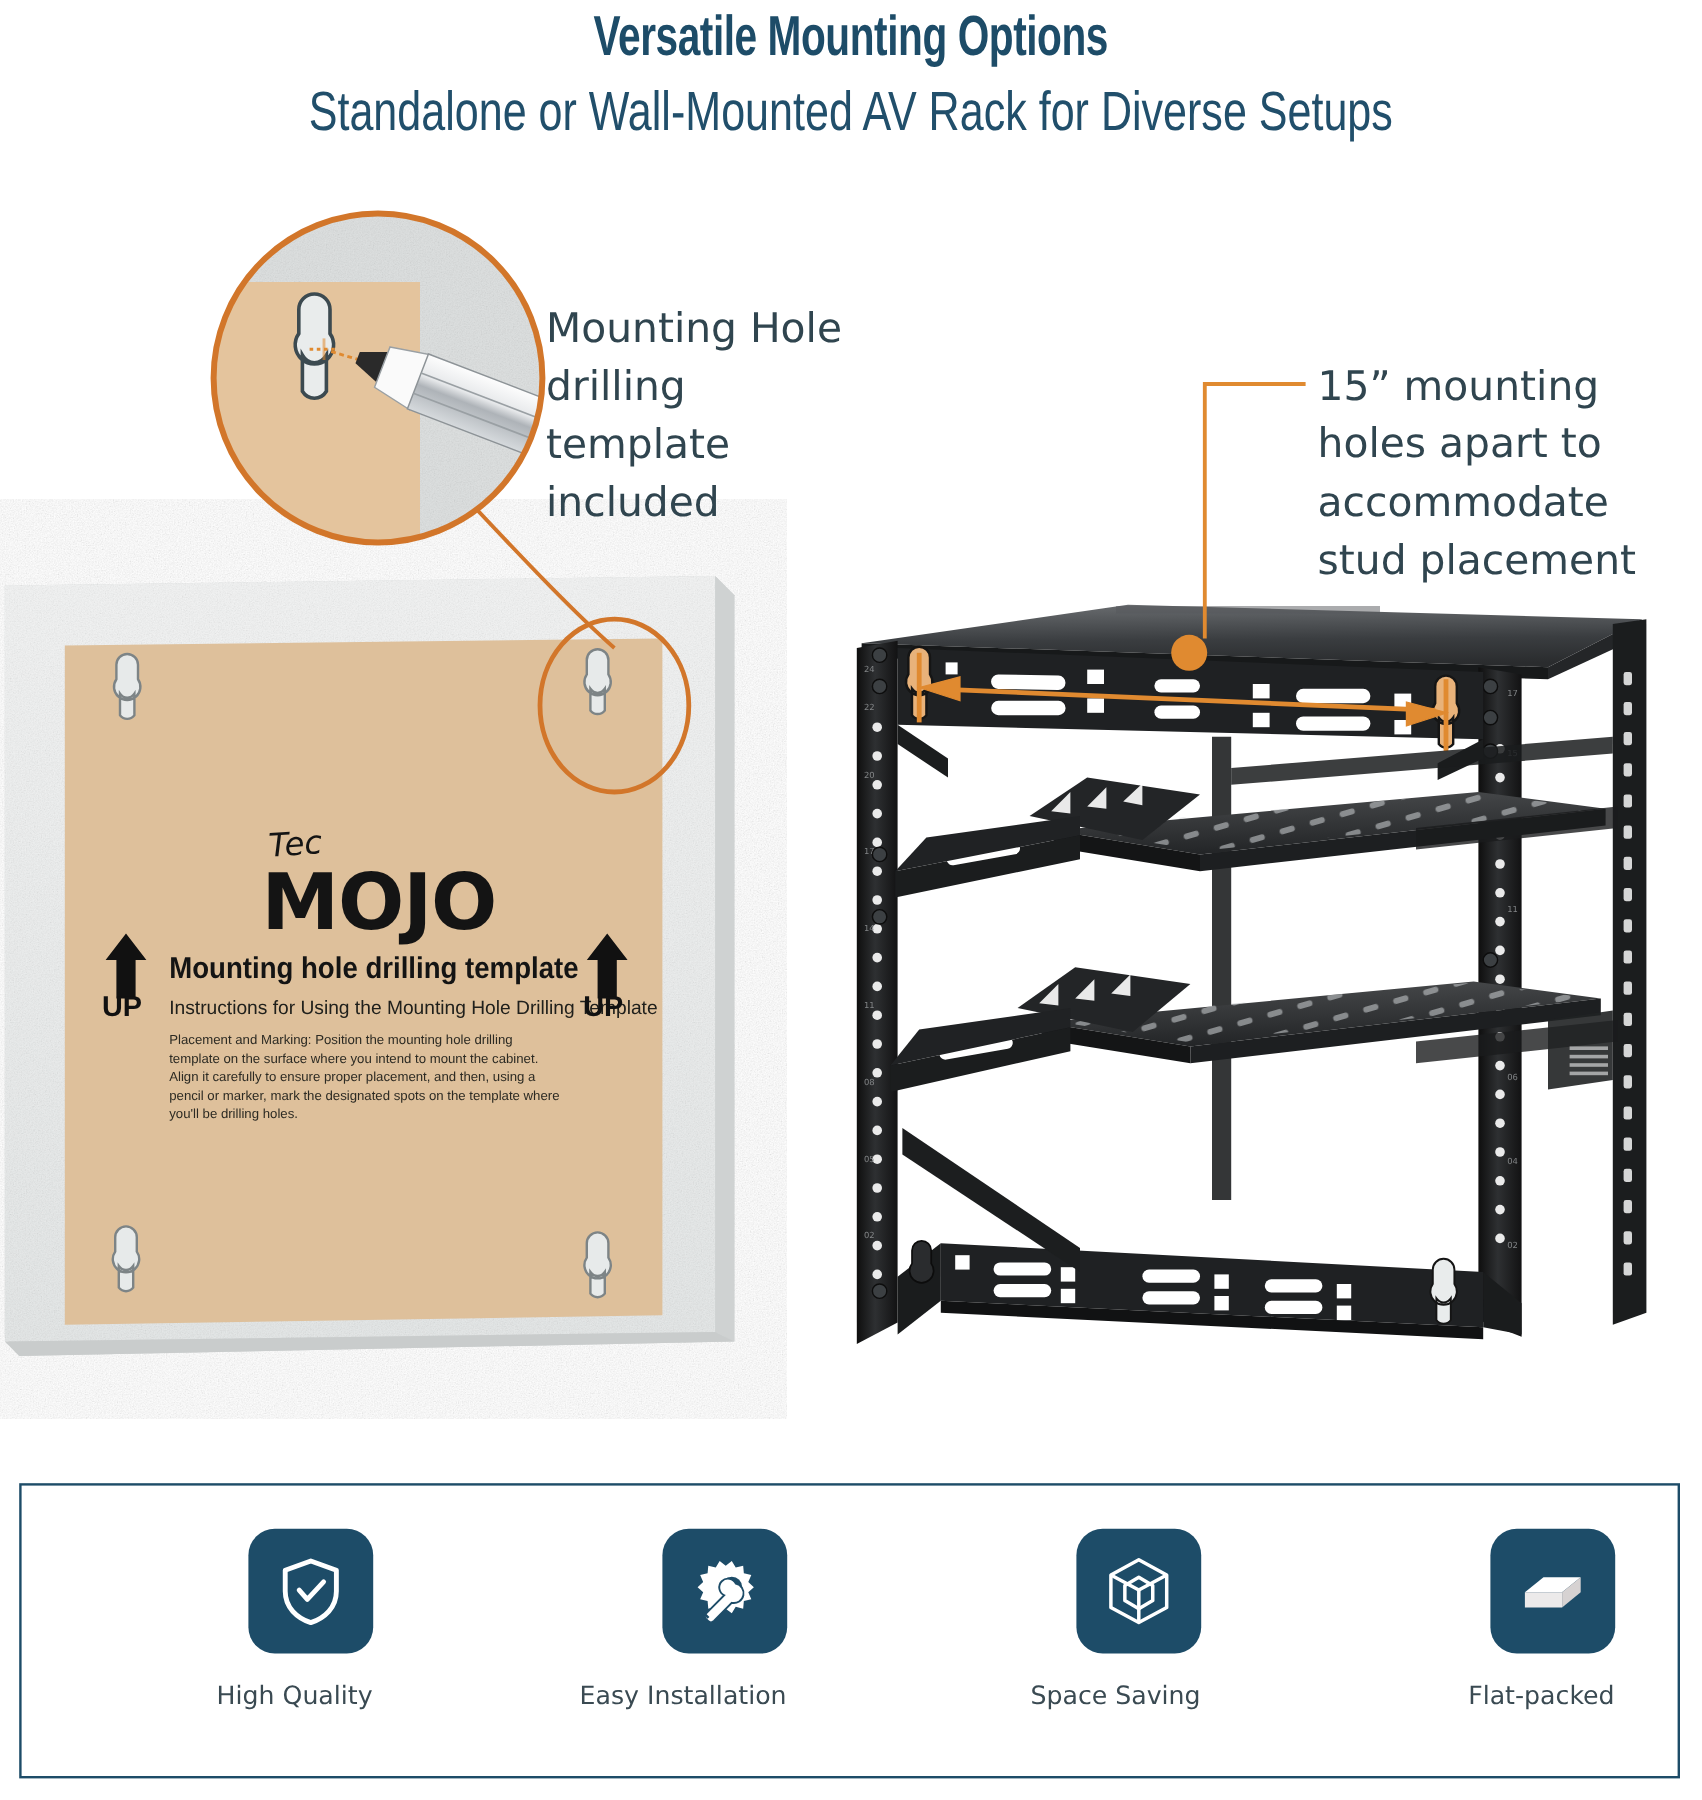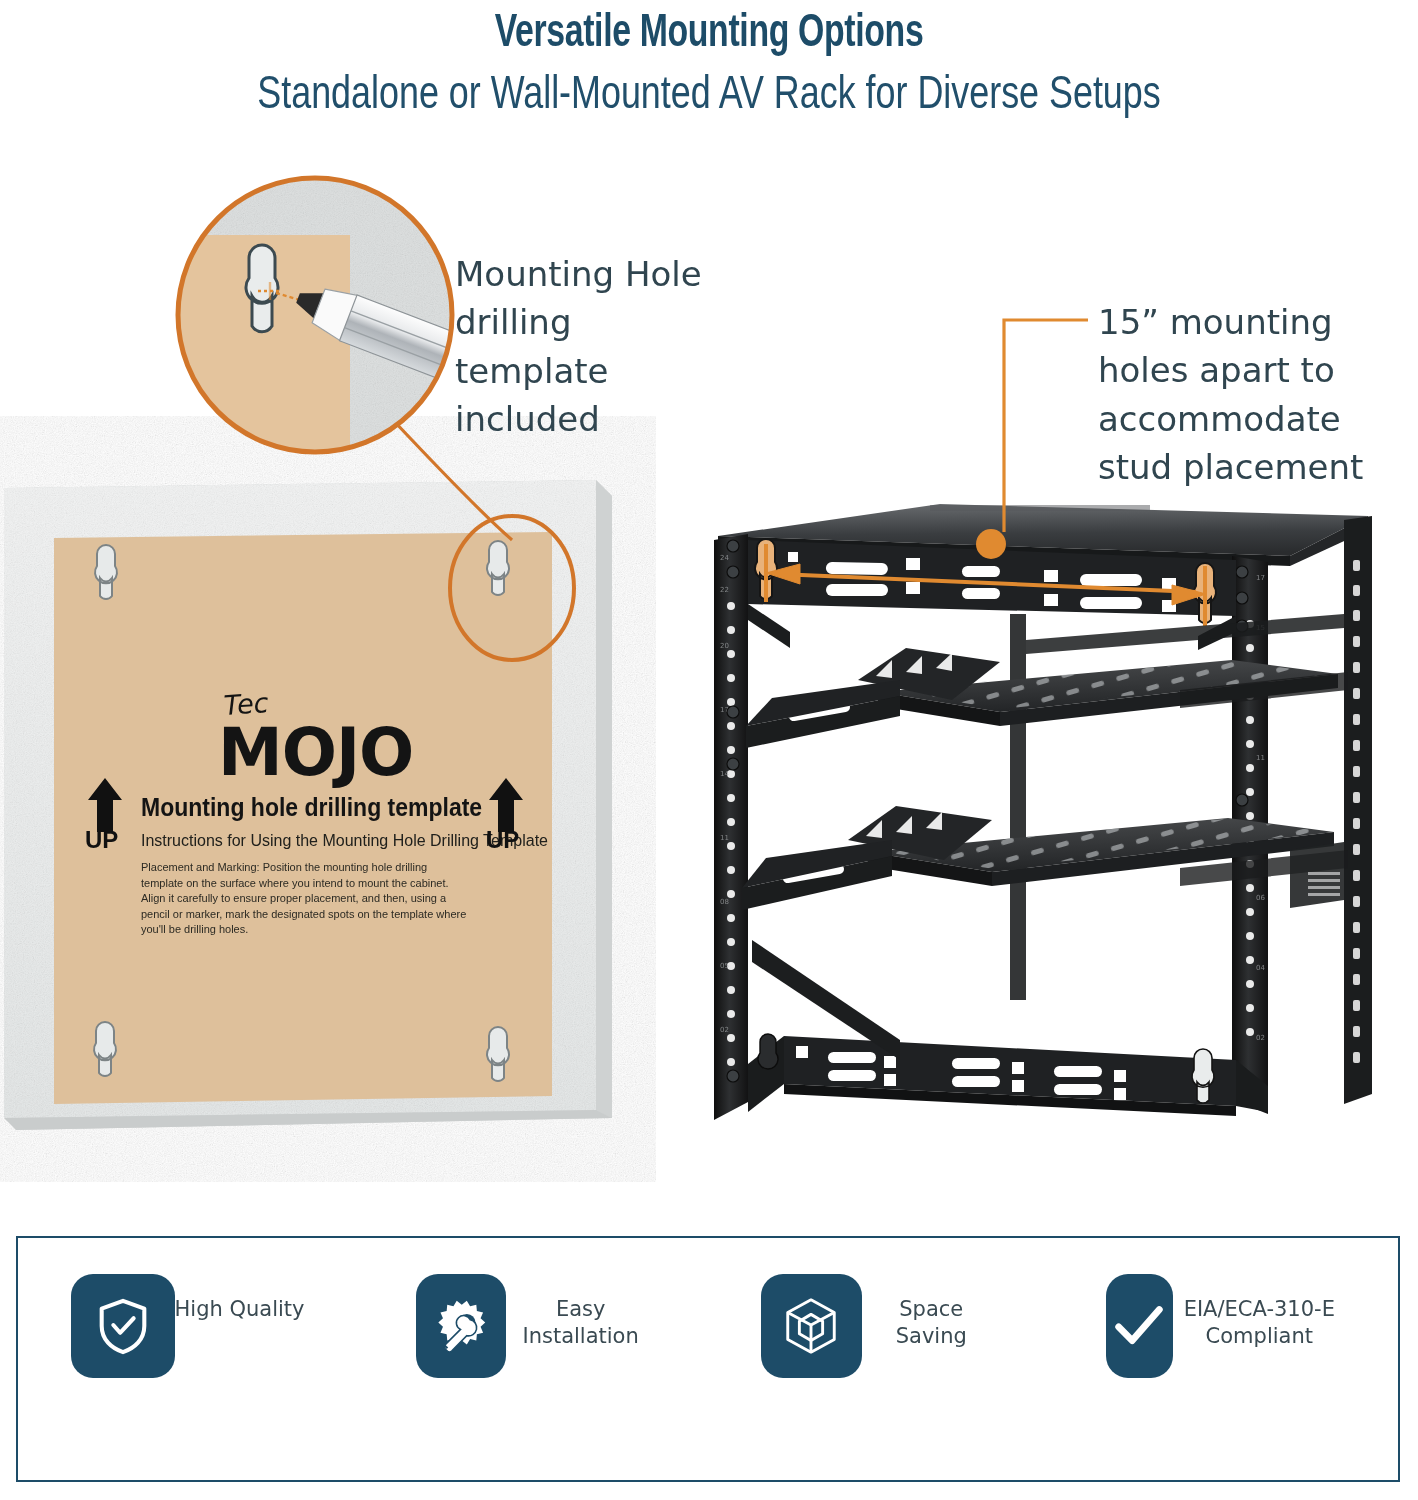--- a/index.html
+++ b/index.html
@@ -71,21 +71,21 @@
   #up-left-label{left:85px;top:826px;}
   #up-right-label{left:486px;top:826px;}
 
   
   .feature-panel{
     position:absolute;left:16px;top:1236px;width:1384px;height:246px;
     border:2px solid #1d4c68;box-sizing:border-box;background:#fff;
     display:flex;align-items:flex-start;justify-content:space-around;
     padding-top:36px;
   }
-  .feature{width:240px;display:flex;flex-direction:row;align-items:flex-start;}
+  .feature{width:240px;display:flex;flex-direction:column;align-items:flex-end;}
   .feature-icon{
     width:104px;height:104px;border-radius:22px;background:#1d4c68;
     display:flex;align-items:center;justify-content:center;
   }
   .feature-label{
     margin-top:22px;text-align:center;font-size:21px;color:#3a4a52;
     line-height:1.28;font-family:"DejaVu Sans",sans-serif;
   }
 </style>
 </head>
@@ -471,25 +471,27 @@
         <svg viewBox="0 0 64 64" width="62" height="62" fill="none" stroke="#ffffff" stroke-width="3" stroke-linejoin="round">
           <polygon points="32,5 56,18 56,46 32,59 8,46 8,18"></polygon>
           <polyline points="8,18 32,31 56,18"></polyline>
           <line x1="32" y1="31" x2="32" y2="59"></line>
           <polygon points="32,20 44,27 44,40 32,47 20,40 20,27"></polygon>
         </svg>
       </div>
       <div class="feature-label">Space Saving</div>
     </div>
 
+
     <div class="feature">
       <div class="feature-icon">
-        <svg viewBox="0 0 64 64" width="62" height="62" fill="none" stroke="#ffffff" stroke-width="7" stroke-linecap="round" stroke-linejoin="round">
-          <polyline points="11,33 25,47 53,15"></polyline>
+        <svg viewBox="0 0 64 64" width="62" height="62">
+          <polygon points="8,33 24,20 56,20 40,33" fill="#ffffff"></polygon>
+          <polygon points="8,33 40,33 40,46 8,46" fill="#eceaea"></polygon>
+          <polygon points="40,33 56,20 56,33 40,46" fill="#d6d2d2"></polygon>
         </svg>
       </div>
-      <div class="feature-label">EIA/ECA-310-E Compliant</div>
+      <div class="feature-label">Flat-packed</div>
     </div>
 
-
   </div>
 
 </div>
 
 </body></html>

